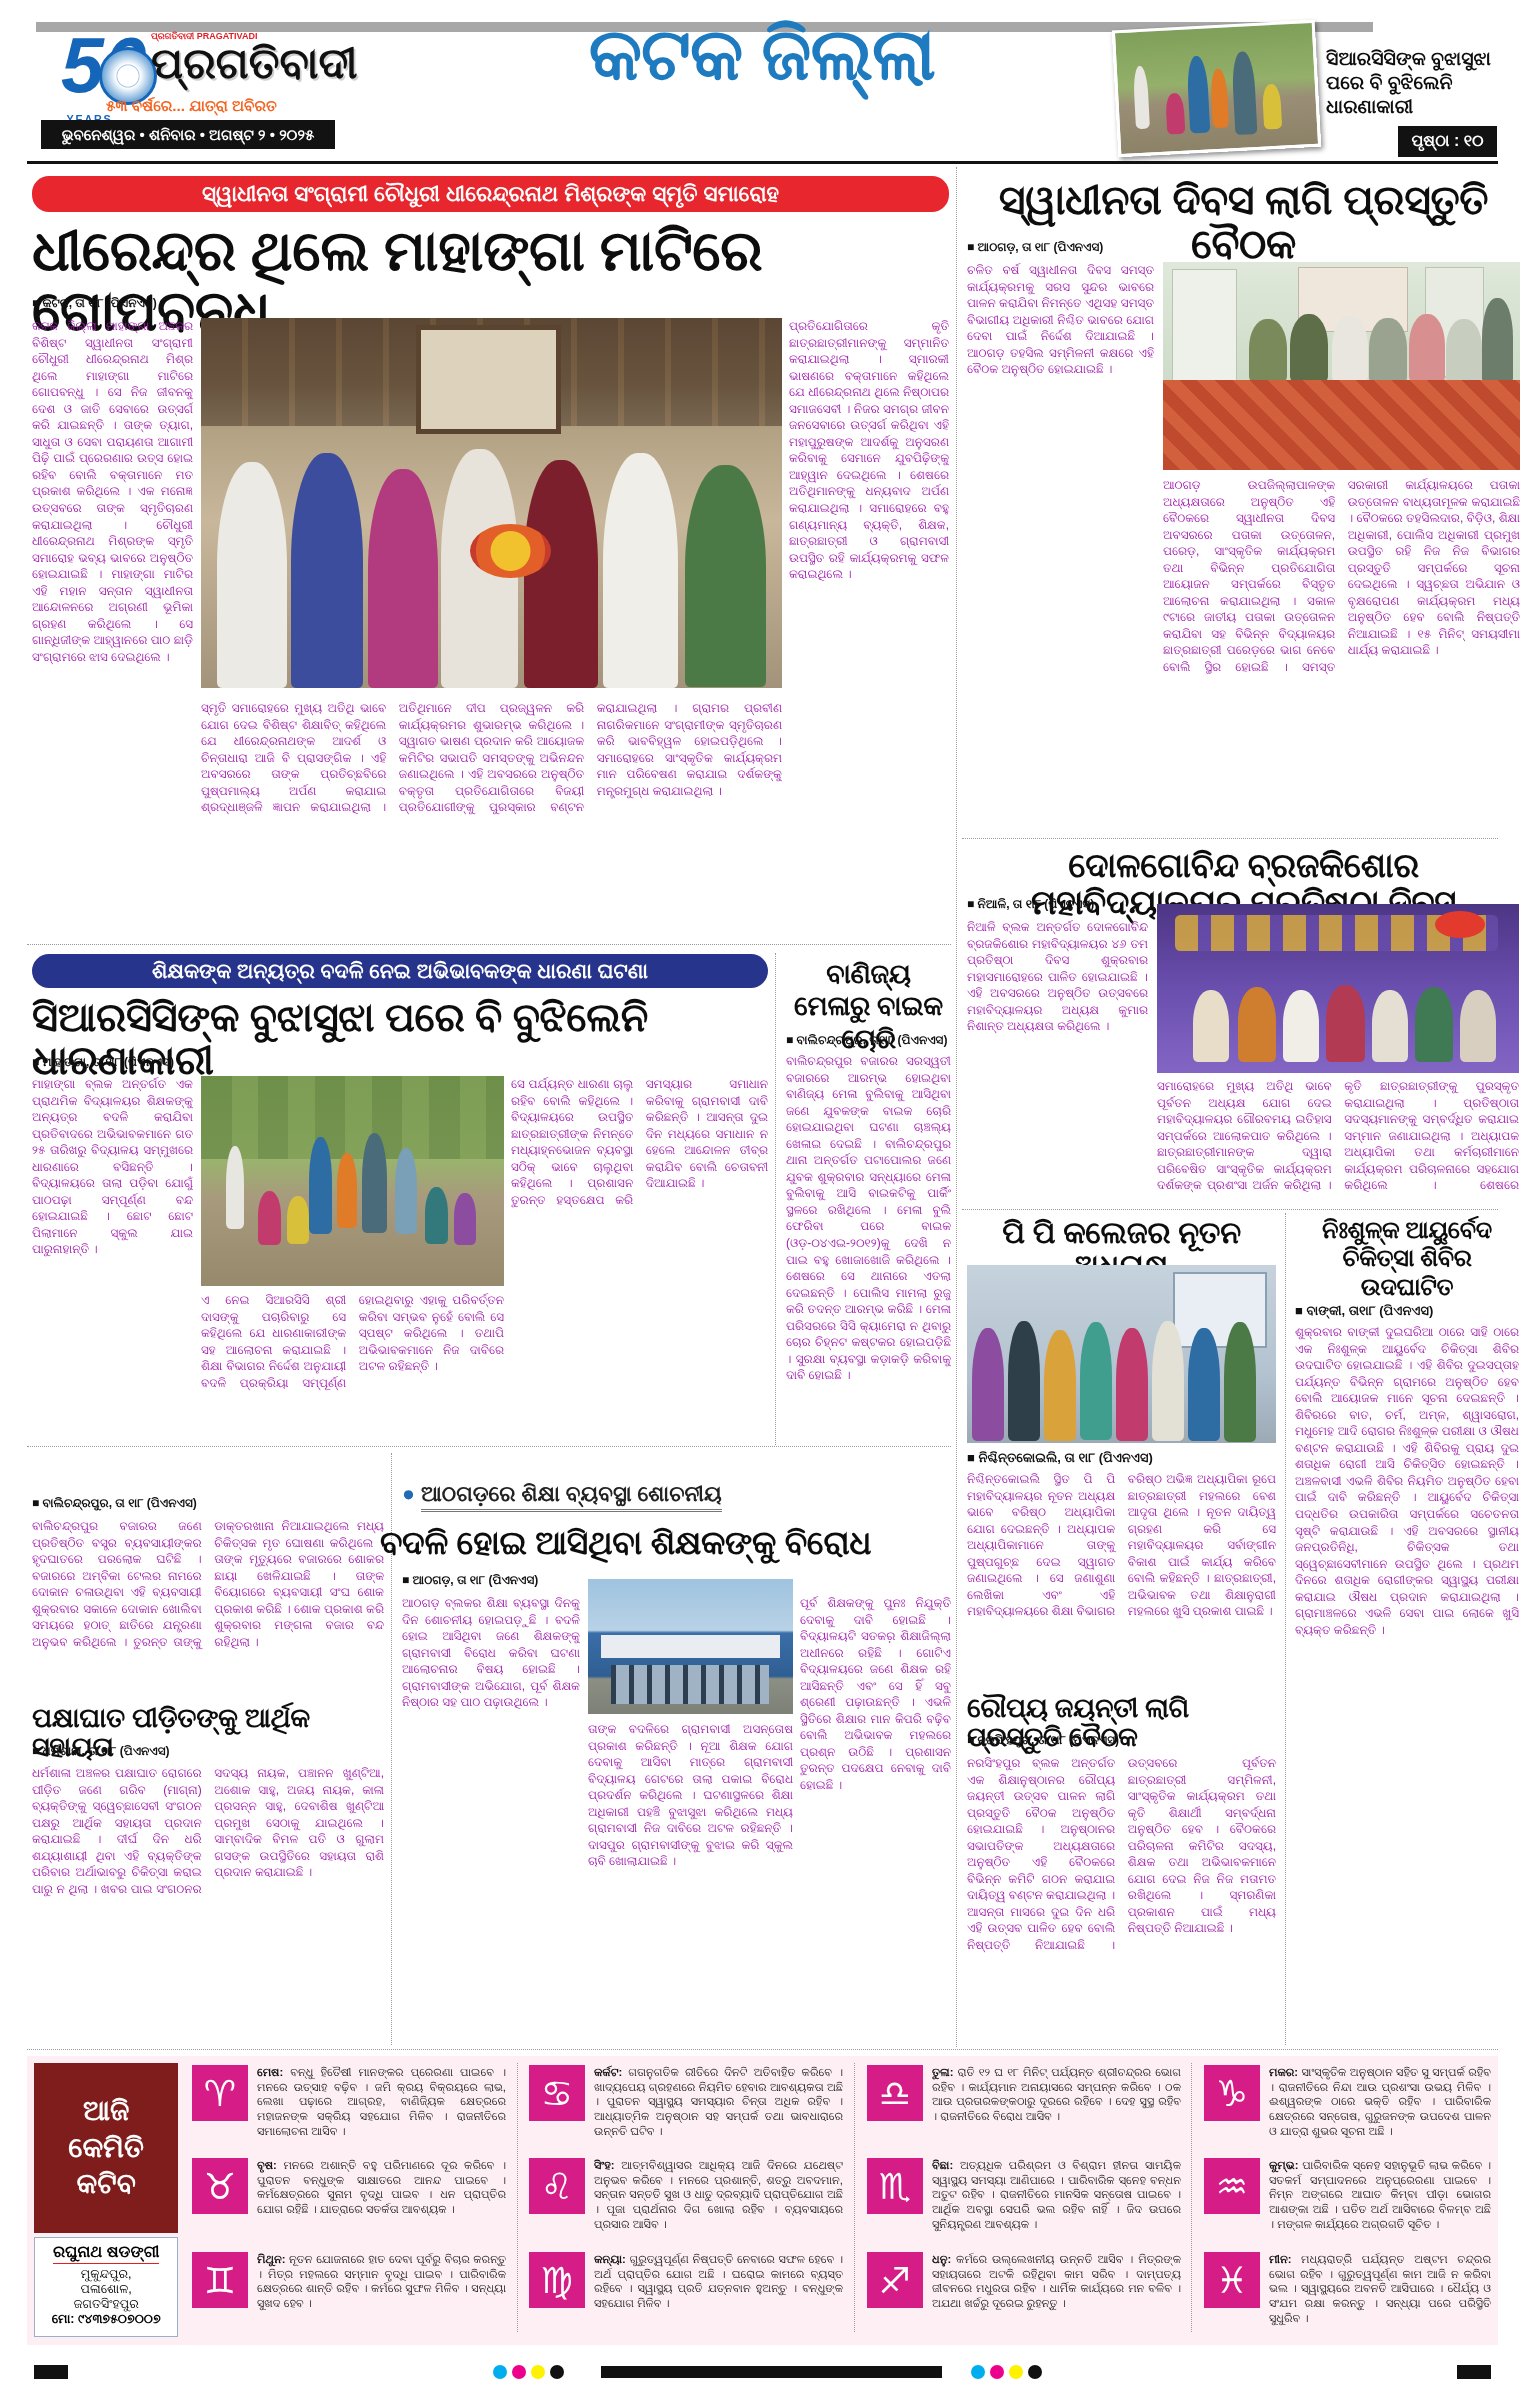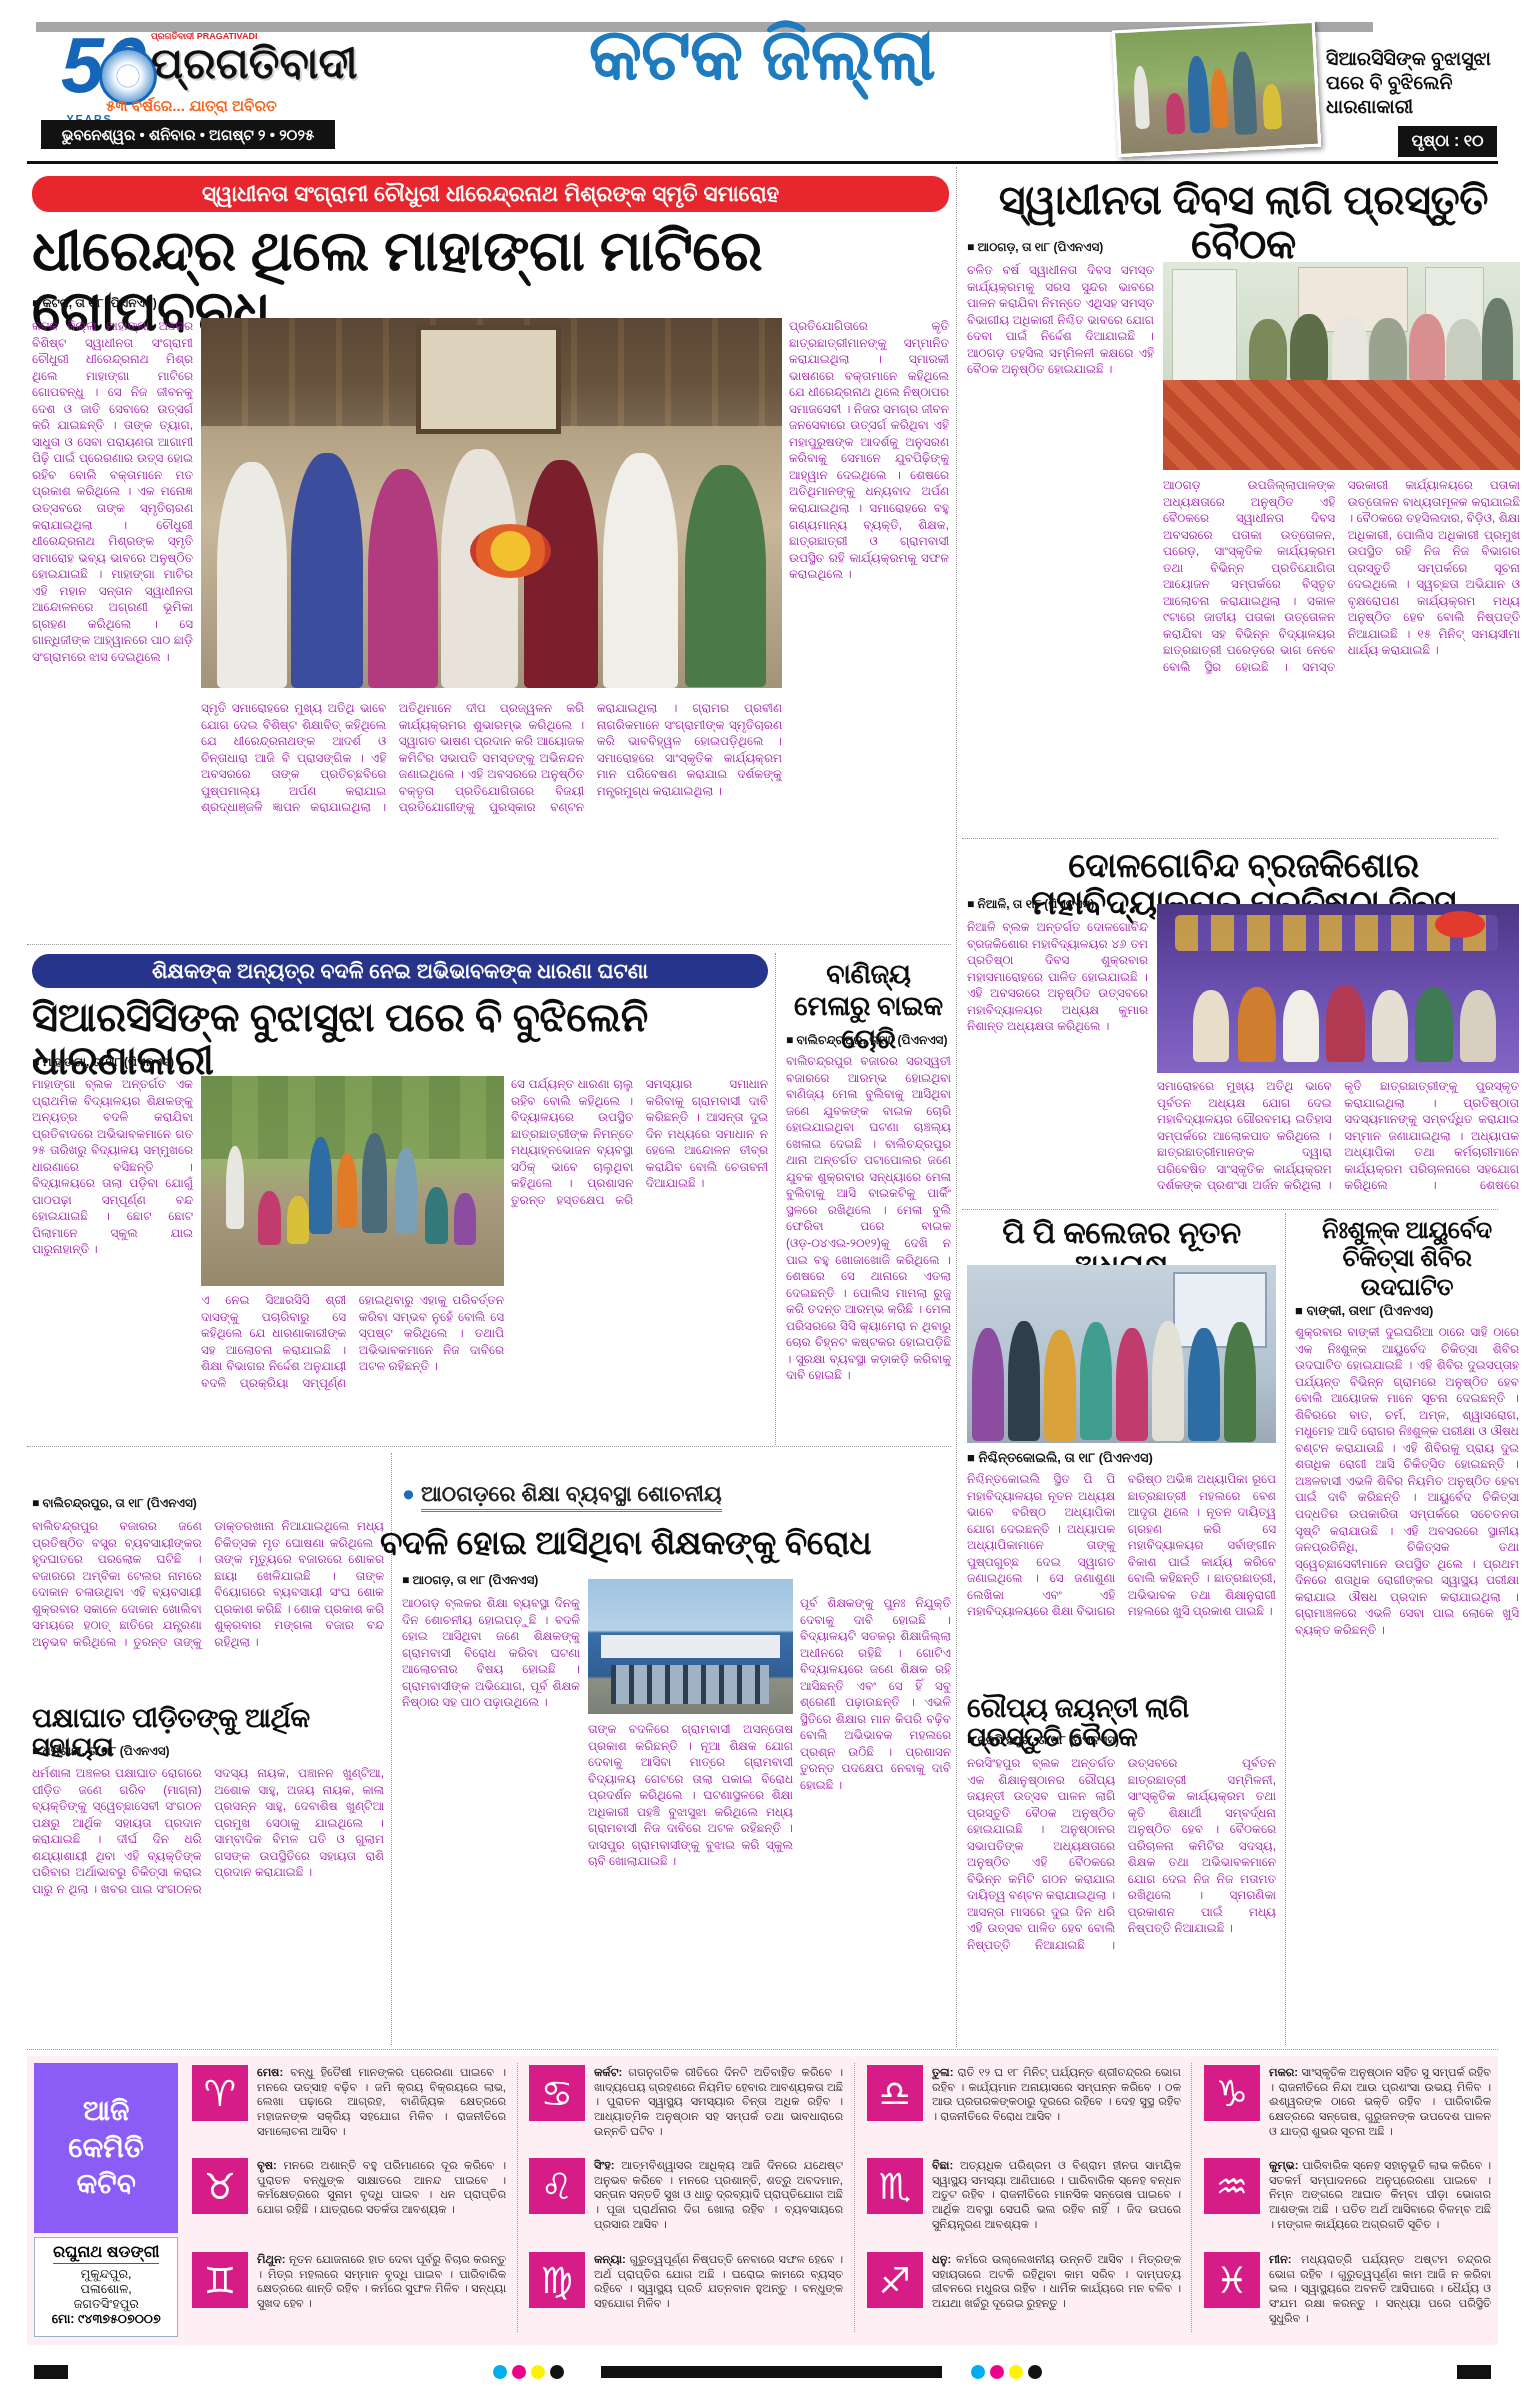--- a/index.html
+++ b/index.html
@@ -199,21 +199,21 @@
   <div class="abs dotv" style="left:1285px;top:1213px;width:0;height:832px;"></div>
 
   <div class="abs hl" style="left:1295px;top:1216px;width:224px;font-size:24px;text-align:center;line-height:1.18;">ନିଃଶୁଳ୍କ ଆୟୁର୍ବେଦ ଚିକିତ୍ସା ଶିବିର ଉଦଘାଟିତ</div>
   <div class="abs byline" style="left:1295px;top:1303px;font-size:13px;">■ ବାଙ୍କୀ, ତା୧ା୮ (ପିଏନଏସ)</div>
   <div class="abs body" style="left:1295px;top:1324px;width:224px;height:718px;">ଶୁକ୍ରବାର ବାଙ୍କୀ ଦୁଇଘରିଆ ଠାରେ ସାହି ଠାରେ ଏକ ନିଃଶୁଳ୍କ ଆୟୁର୍ବେଦ ଚିକିତ୍ସା ଶିବିର ଉଦଘାଟିତ ହୋଇଯାଇଛି । ଏହି ଶିବିର ଦୁଇସପ୍ତାହ ପର୍ଯ୍ୟନ୍ତ ବିଭିନ୍ନ ଗ୍ରାମରେ ଅନୁଷ୍ଠିତ ହେବ ବୋଲି ଆୟୋଜକ ମାନେ ସୂଚନା ଦେଇଛନ୍ତି । ଶିବିରରେ ବାତ, ଚର୍ମ, ଅମ୍ଳ, ଶ୍ୱାସରୋଗ, ମଧୁମେହ ଆଦି ରୋଗର ନିଃଶୁଳ୍କ ପରୀକ୍ଷା ଓ ଔଷଧ ବଣ୍ଟନ କରାଯାଉଛି । ଏହି ଶିବିରକୁ ପ୍ରାୟ ଦୁଇ ଶତାଧିକ ରୋଗୀ ଆସି ଚିକିତ୍ସିତ ହୋଇଛନ୍ତି । ଅଞ୍ଚଳବାସୀ ଏଭଳି ଶିବିର ନିୟମିତ ଅନୁଷ୍ଠିତ ହେବା ପାଇଁ ଦାବି କରିଛନ୍ତି । ଆୟୁର୍ବେଦ ଚିକିତ୍ସା ପଦ୍ଧତିର ଉପକାରିତା ସମ୍ପର୍କରେ ସଚେତନତା ସୃଷ୍ଟି କରାଯାଉଛି । ଏହି ଅବସରରେ ସ୍ଥାନୀୟ ଜନପ୍ରତିନିଧି, ଚିକିତ୍ସକ ତଥା ସ୍ୱେଚ୍ଛାସେବୀମାନେ ଉପସ୍ଥିତ ଥିଲେ । ପ୍ରଥମ ଦିନରେ ଶତାଧିକ ରୋଗୀଙ୍କର ସ୍ୱାସ୍ଥ୍ୟ ପରୀକ୍ଷା କରାଯାଇ ଔଷଧ ପ୍ରଦାନ କରାଯାଇଥିଲା । ଗ୍ରାମାଞ୍ଚଳରେ ଏଭଳି ସେବା ପାଇ ଲୋକେ ଖୁସି ବ୍ୟକ୍ତ କରିଛନ୍ତି ।</div>
 
   <div class="abs doth" style="left:27px;top:2049px;width:1471px;height:0;"></div>
 
   <div class="abs" style="left:27px;top:2056px;width:1471px;height:289px;background:#fdeff4;">
 
-    <div style="position:absolute;left:7.2px;top:7.2px;width:144px;height:170px;background:#8b5cf6;color:#fff;font-weight:bold;font-size:28px;text-align:center;display:flex;flex-direction:column;justify-content:center;gap:3.6px;">
+    <div style="position:absolute;left:7.2px;top:7.2px;width:144px;height:170px;background:#7f1d1d;color:#fff;font-weight:bold;font-size:28px;text-align:center;display:flex;flex-direction:column;justify-content:center;gap:3.6px;">
       <div>ଆଜି</div>
       <div>କେମିତି</div>
       <div>କଟିବ</div>
     </div>
     <div style="position:absolute;left:7.2px;top:181px;width:144px;height:100px;background:#fff;border:0.9px solid #9ab0c8;text-align:center;padding-top:5.4px;box-sizing:border-box;">
       <div style="font-size:16px;font-weight:bold;display:inline-block;border-bottom:1.8px solid #e31e24;padding-bottom:1.8px;">ରଘୁନାଥ ଷଡଙ୍ଗୀ</div>
       <div style="font-size:12.6px;margin-top:2.7px;">ମୁକୁନ୍ଦପୁର,</div>
       <div style="font-size:12.6px;">ପଳାଶୋଳ,</div>
       <div style="font-size:12.6px;">ଜଗତସିଂହପୁର</div>
       <div style="font-size:12.6px;font-weight:bold;">ମୋ: ୯୪୩୭୫୦୭୦୦୭</div>

